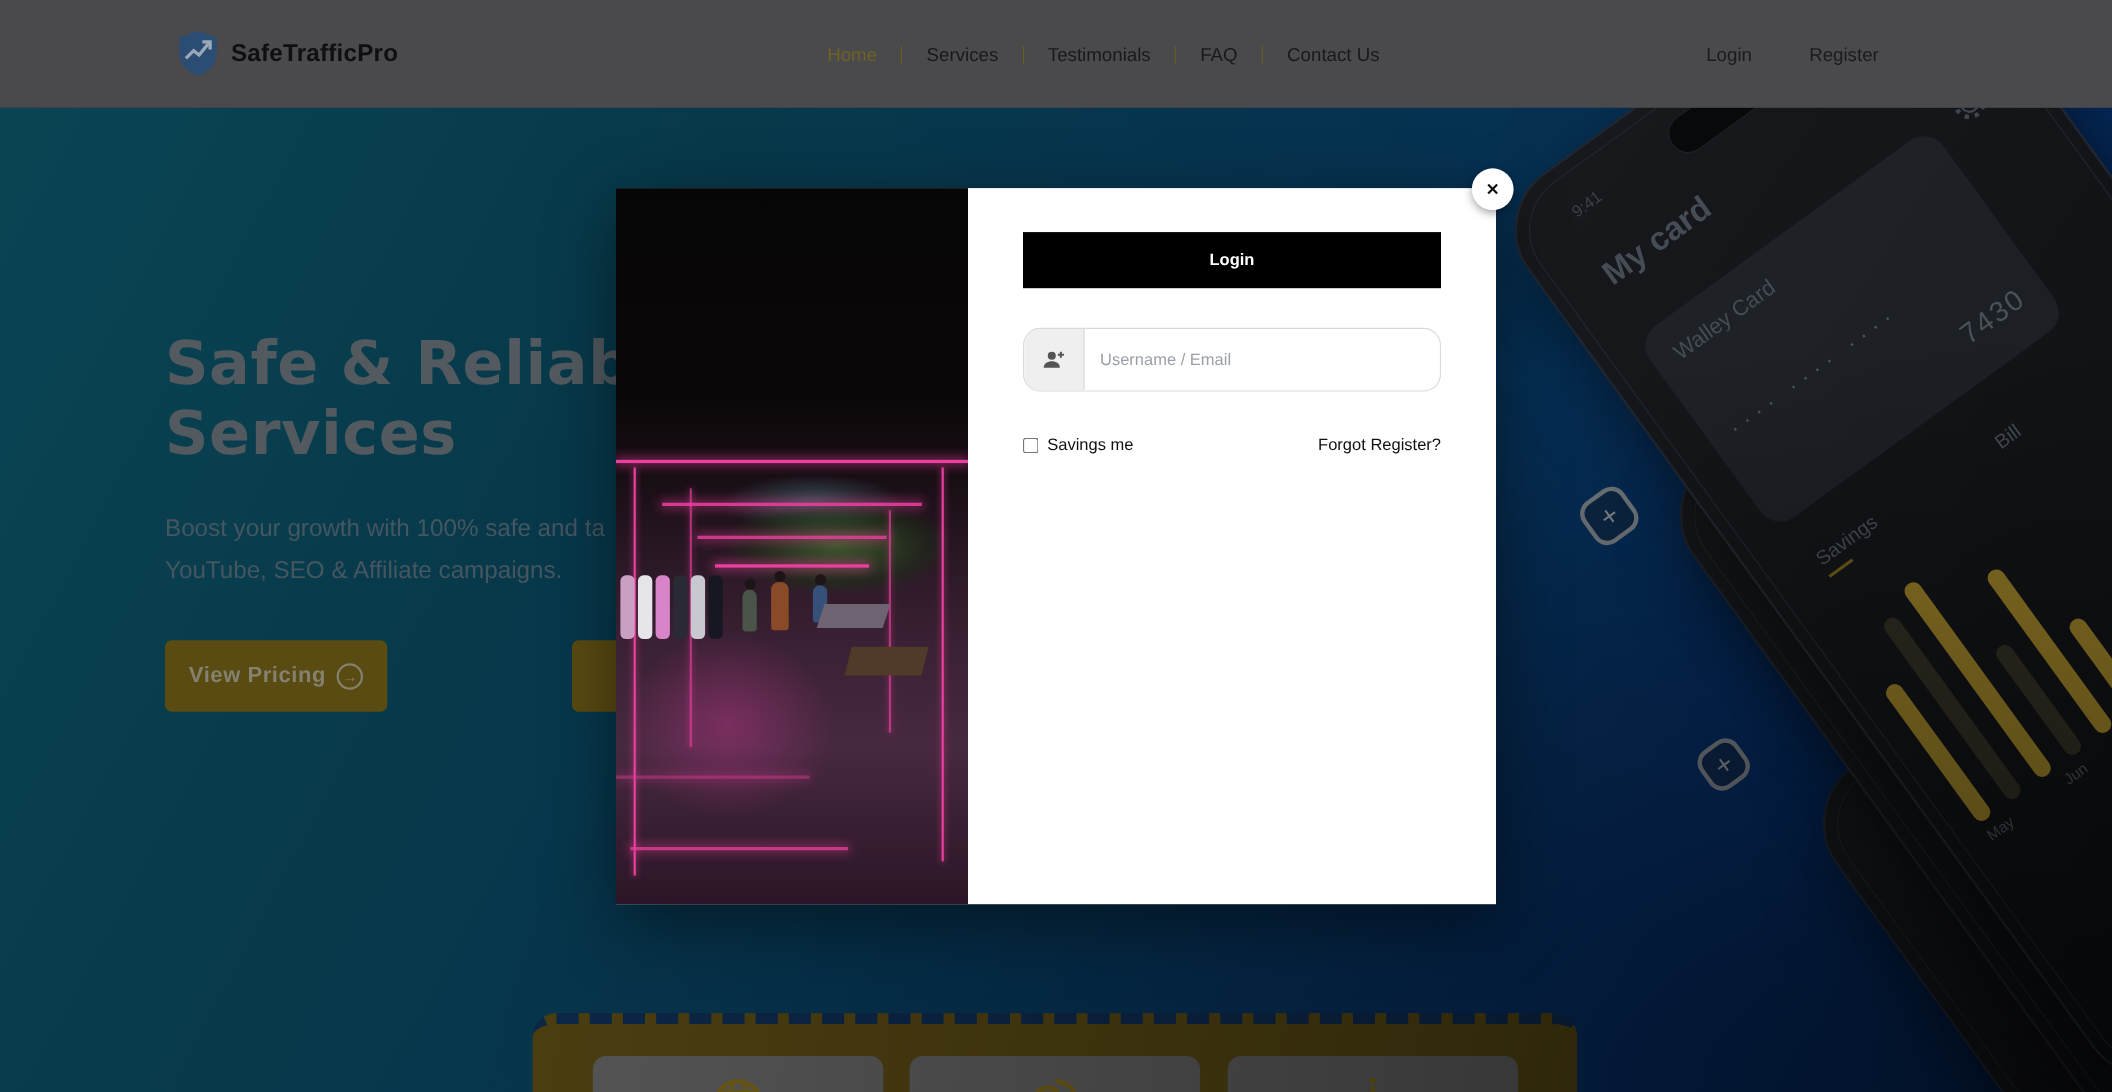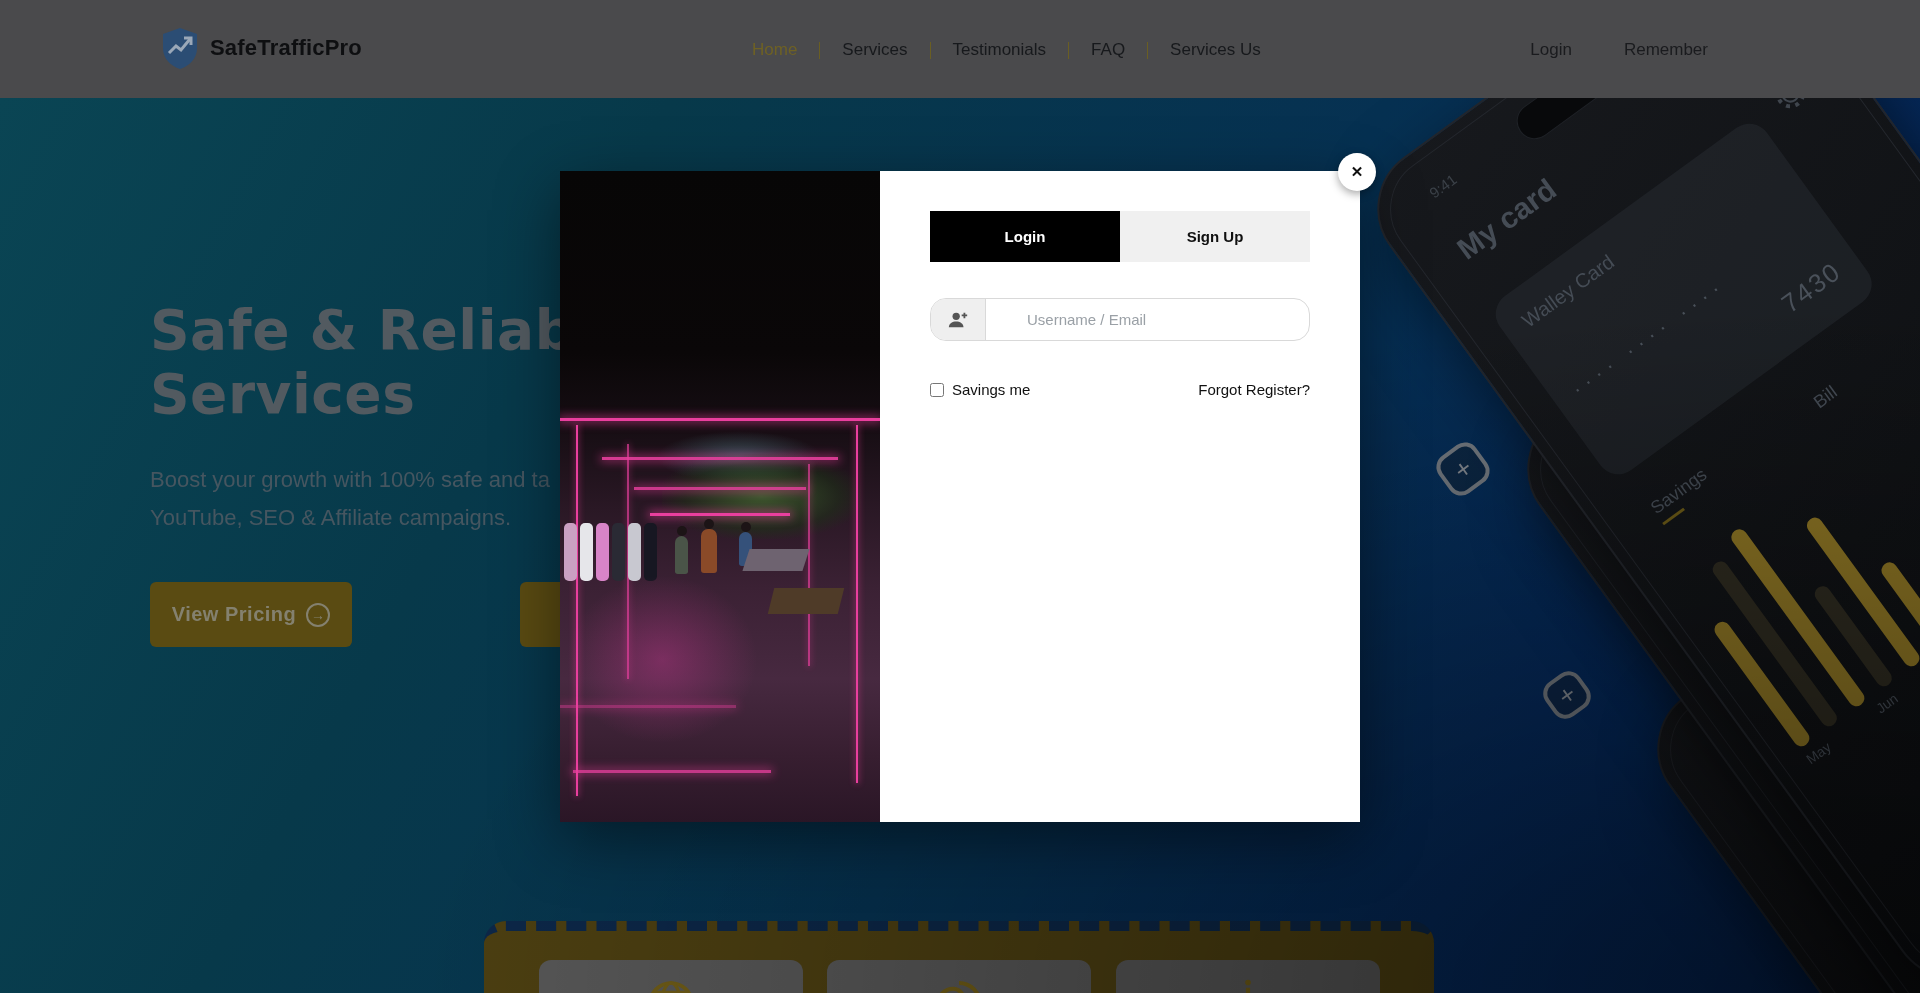--- a/index.html
+++ b/index.html
@@ -105,21 +105,21 @@
   .person::before { content:""; position:absolute; left:50%; top:-10px; transform:translateX(-50%);
     width:10px; height:10px; border-radius:50%; background:#1c1416; }
   .display-table { position:absolute; background:#5e5560; }
 
   
   .modal-form { position:relative; flex:1; padding:40px 50px 0 50px; }
   .tabs { display:flex; width:380px; height:51px; }
   .tab { flex:1; display:flex; align-items:center; justify-content:center; font-size:15px; font-weight:bold; cursor:pointer; }
   .tab.active { background:#000000; color:#ffffff; }
   .tab.inactive { background:#f0f0f0; color:#111111; }
-  .field { display:flex; width:380px; height:43px; border:1px solid #d9d9d9; border-radius:16px; overflow:hidden; align-items:stretch; background:#fff;gap:27px; }
+  .field { display:flex; width:380px; height:58px; border:1px solid #d9d9d9; border-radius:16px; overflow:hidden; align-items:stretch; background:#fff; }
   .field + .field { margin-top:29px; }
   .field-icon { width:55px; flex:none; background:#efefef; border-right:1px solid #d9d9d9;
     display:flex; align-items:center; justify-content:center; color:#555; }
   .field input { flex:1; border:none; outline:none; font-size:15px; color:#333; padding:0 14px;
     font-family:"Liberation Sans", sans-serif; background:transparent; }
   .field input::placeholder { color:#9aa0a6; }
   .eye-btn { width:44px; flex:none; background:transparent; border:none; cursor:pointer; color:#222;
     display:flex; align-items:center; justify-content:center; }
   .f1 { margin-top:36px; }
   .row-remember { width:380px; margin-top:40px; display:flex; align-items:center; justify-content:space-between; }
@@ -145,25 +145,25 @@
     </div>
     <nav class="nav">
       <a class="nav-link active">Home</a>
       <span class="nav-sep"></span>
       <a class="nav-link">Services</a>
       <span class="nav-sep"></span>
       <a class="nav-link">Testimonials</a>
       <span class="nav-sep"></span>
       <a class="nav-link">FAQ</a>
       <span class="nav-sep"></span>
-      <a class="nav-link">Services Us</a>
+      <a class="nav-link">Contact Us</a>
     </nav>
     <div class="auth">
       <a>Login</a>
-      <a>Remember</a>
+      <a>Register</a>
     </div>
   </header>
 
   <section class="hero">
 
     <div class="phone phone3">
       <div class="notch"></div>
 
     </div>
 
@@ -291,21 +291,20 @@
       <div class="person" style="left:44%; top:55%; background:#8a4a28;"></div>
       <div class="person" style="left:36%; top:56%; background:#4a5448; width:13px; height:38px;"></div>
       <div class="person" style="left:56%; top:55.5%; background:#35517a; width:13px; height:34px;"></div>
       <div class="display-table" style="left:58%; top:58%; width:60px; height:22px; transform:skewX(-18deg); background:#6e6370;"></div>
       <div class="display-table" style="left:66%; top:64%; width:70px; height:26px; transform:skewX(-14deg); background:#4f3b28;"></div>
     </div>
 
     <div class="modal-form">
       <div class="tabs">
         <div class="tab active">Login</div>
-        <div class="tab inactive">Sign Up</div>
       </div>
 
       <div class="field f1">
         <span class="field-icon">
           <svg width="22" height="22" viewBox="0 0 24 24">
             <circle cx="10" cy="8" r="4" fill="currentColor"></circle>
             <path d="M2 20 C2 15.5 6 13.5 10 13.5 C14 13.5 18 15.5 18 20 Z" fill="currentColor"></path>
             <path d="M19 4 V10 M16 7 H22" stroke="currentColor" stroke-width="2" fill="none"></path>
           </svg>
         </span>

